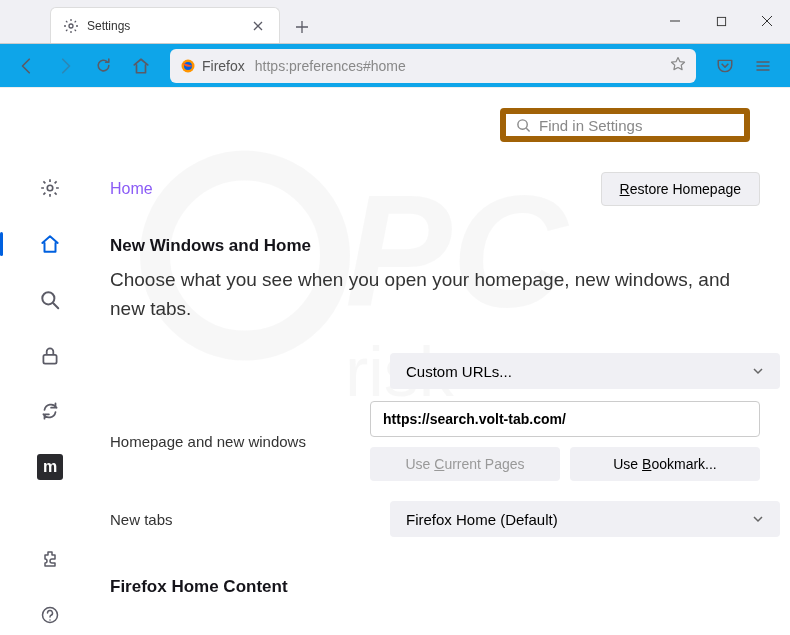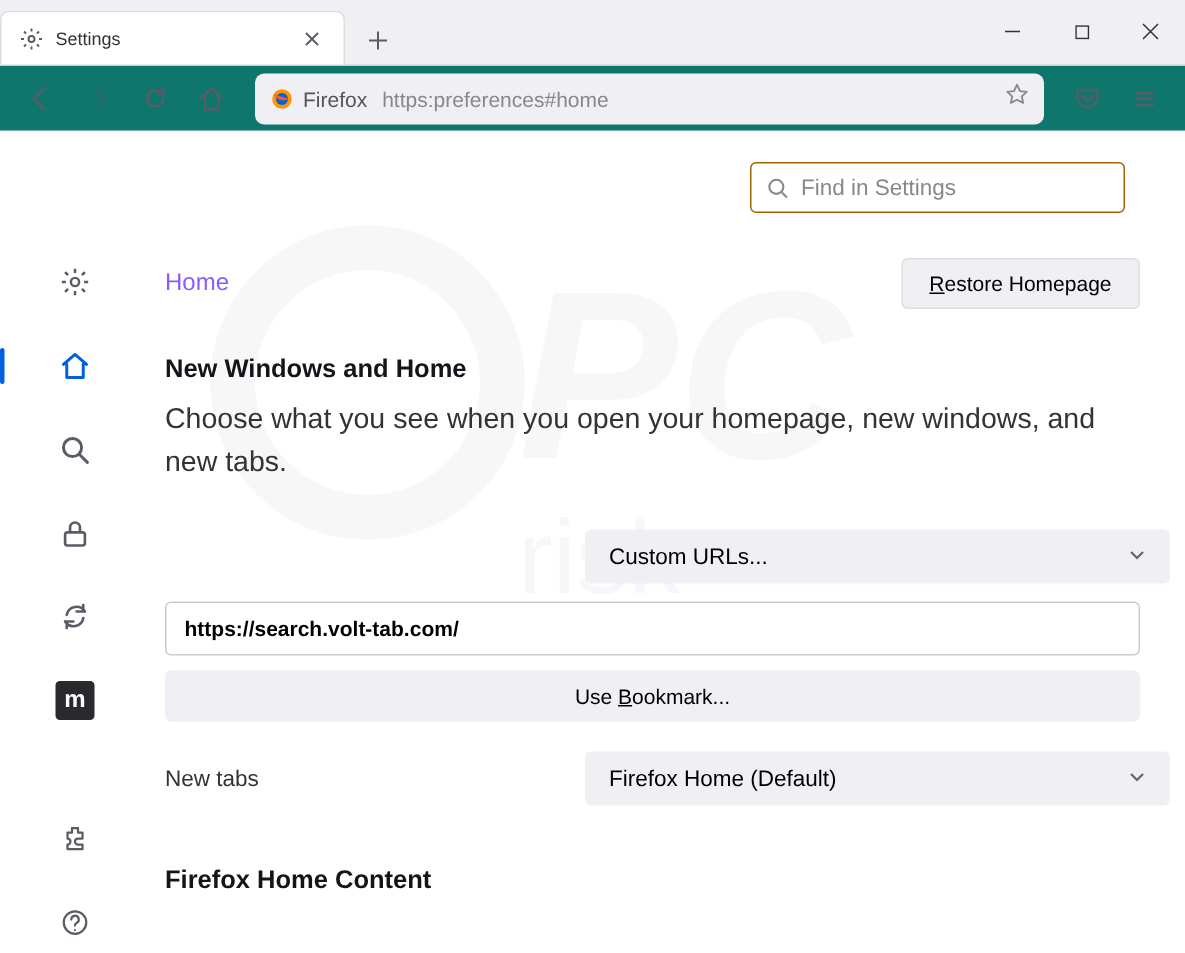--- a/index.html
+++ b/index.html
@@ -2,48 +2,48 @@
 <html><head>
   <meta charset="utf-8">
   <style>
     * { box-sizing: border-box; margin: 0; padding: 0; font-family: "Segoe UI", Arial, sans-serif; }
     body { width: 790px; height: 635px; background: #fff; overflow: hidden; position: relative; }
     
     .watermark { position: absolute; top: 50%; left: 50%; transform: translate(-50%, -60%); opacity: 0.06; pointer-events: none; z-index: 0; }
     .watermark svg { width: 600px; height: 400px; }
     
     .titlebar { height: 44px; display: flex; align-items: flex-end; background: #f0f0f4; border-bottom: 1px solid #ccc; position: relative; z-index: 2; }
-    .tab { display: flex; align-items: center; height: 36px; background: #fff; border-radius: 6px 6px 0 0; padding: 0 12px; min-width: 230px; border: 1px solid #ddd; border-bottom: none; }
+    .tab { display: flex; align-items: center; height: 36px; background: #fff; border-radius: 6px 6px 0 0; margin-left: 50px; padding: 0 12px; min-width: 230px; border: 1px solid #ddd; border-bottom: none; }
     .tab-icon { width: 16px; height: 16px; margin-right: 8px; display: flex; align-items: center; justify-content: center; }
     .tab-title { font-size: 12px; color: #333; flex: 1; }
     .tab-close { width: 18px; height: 18px; display: flex; align-items: center; justify-content: center; cursor: pointer; color: #555; font-size: 14px; }
     .newtab { width: 32px; height: 32px; display: flex; align-items: center; justify-content: center; cursor: pointer; color: #555; font-size: 18px; margin-left: 6px; }
     .winctrl { margin-left: auto; display: flex; }
     .winbtn { width: 46px; height: 44px; display: flex; align-items: center; justify-content: center; color: #333; cursor: pointer; }
     
-    .toolbar { height: 44px; display: flex; align-items: center; padding: 0 10px; gap: 4px; background: #0f766e; border-bottom: 1px solid #eee; position: relative; z-index: 2; }
+    .toolbar { height: 44px; display: flex; align-items: center; padding: 0 10px; gap: 4px; background: #0ea5e9; border-bottom: 1px solid #eee; position: relative; z-index: 2; }
     .tbtn { width: 34px; height: 34px; display: flex; align-items: center; justify-content: center; cursor: pointer; border-radius: 4px; color: #5b5b66; }
     .tbtn.disabled { opacity: 0.4; cursor: default; }
     .urlbar { flex: 1; height: 34px; background: #f0f0f4; border-radius: 6px; display: flex; align-items: center; padding: 0 10px; margin: 0 8px; }
     .url-identity { display: flex; align-items: center; gap: 6px; margin-right: 10px; }
     .url-segment1 { color: #555; font-size: 14px; }
     .url-segment2 { color: #888; font-size: 14px; }
     .url-star { margin-left: auto; color: #888; }
     
     .content { display: flex; height: calc(100% - 88px); position: relative; z-index: 1; }
     
     .sidebar { width: 100px; display: flex; flex-direction: columns; align-items: center; flex-direction: column; padding-top: 80px; gap: 16px; }
     .side-item { width: 40px; height: 40px; display: flex; align-items: center; justify-content: center; cursor: pointer; border-radius: 4px; position: relative; color: #5b5b66; }
     .side-item.active { color: #0060df; }
     .side-item.active::before { content: ''; position: absolute; left: -30px; top: 8px; bottom: 8px; width: 3px; background: #0060df; border-radius: 2px; }
     .side-square { width: 26px; height: 26px; background: #2a2a2e; color: #fff; display: flex; align-items: center; justify-content: center; font-weight: bold; border-radius: 3px; font-size: 16px; }
     
     .main { flex: 1; padding: 20px 30px 0 10px; overflow: hidden; }
     .search-row { display: flex; justify-content: flex-end; margin-bottom: 30px; margin-right: 10px; }
-    .search-box { width: 250px; height: 34px; border: 1px solid #a16207; border-radius: 4px; display: flex; align-items: center; padding: 0 10px; gap: 8px; }
+    .search-box { width: 250px; height: 34px; border: 6px solid #a16207; border-radius: 4px; display: flex; align-items: center; padding: 0 10px; gap: 8px; }
     .search-box input { border: none; outline: none; flex: 1; font-size: 15px; background: transparent; }
     .search-box input::placeholder { color: #888; }
     
     .heading-row { display: flex; align-items: center; margin-bottom: 30px; }
     .heading { font-size: 16px; color: #8b5cf6; font-weight: 500; flex: 1; }
     .restore-btn { height: 34px; padding: 0 18px; background: #f0f0f4; border: 1px solid #ddd; border-radius: 4px; font-size: 14px; cursor: pointer; }
     .restore-btn u { text-decoration: underline; }
     
     .subhead { font-size: 17px; font-weight: 600; color: #15141a; margin-bottom: 10px; }
     .desc { font-size: 19px; color: #333; margin-bottom: 30px; line-height: 1.5; }
@@ -236,23 +236,25 @@
         <div class="dropdown">
           <span>Custom URLs...</span>
           <span class="chev"><svg width="12" height="12" viewBox="0 0 12 12">
                 <path d="M2 4l4 4 4-4" fill="none" stroke="#666" stroke-width="1.5"></path>
               </svg></span>
         </div>
       </div>
     </div>
 
     <div class="form-row">
+      <div class="form-label">Homepage and new windows</div>
       <div class="form-right">
         <input class="textinput" type="text" value="https://search.volt-tab.com/" style="">
         <div class="btn-pair">
+          <button class="sbtn disabled">Use <u>C</u>urrent Pages</button>
           <button class="sbtn">Use <u>B</u>ookmark...</button>
         </div>
       </div>
     </div>
 
     <div class="form-row" style="margin-top:20px">
       <div class="form-label">New tabs</div>
       <div class="form-right">
         <div class="dropdown">
           <span>Firefox Home (Default)</span>

